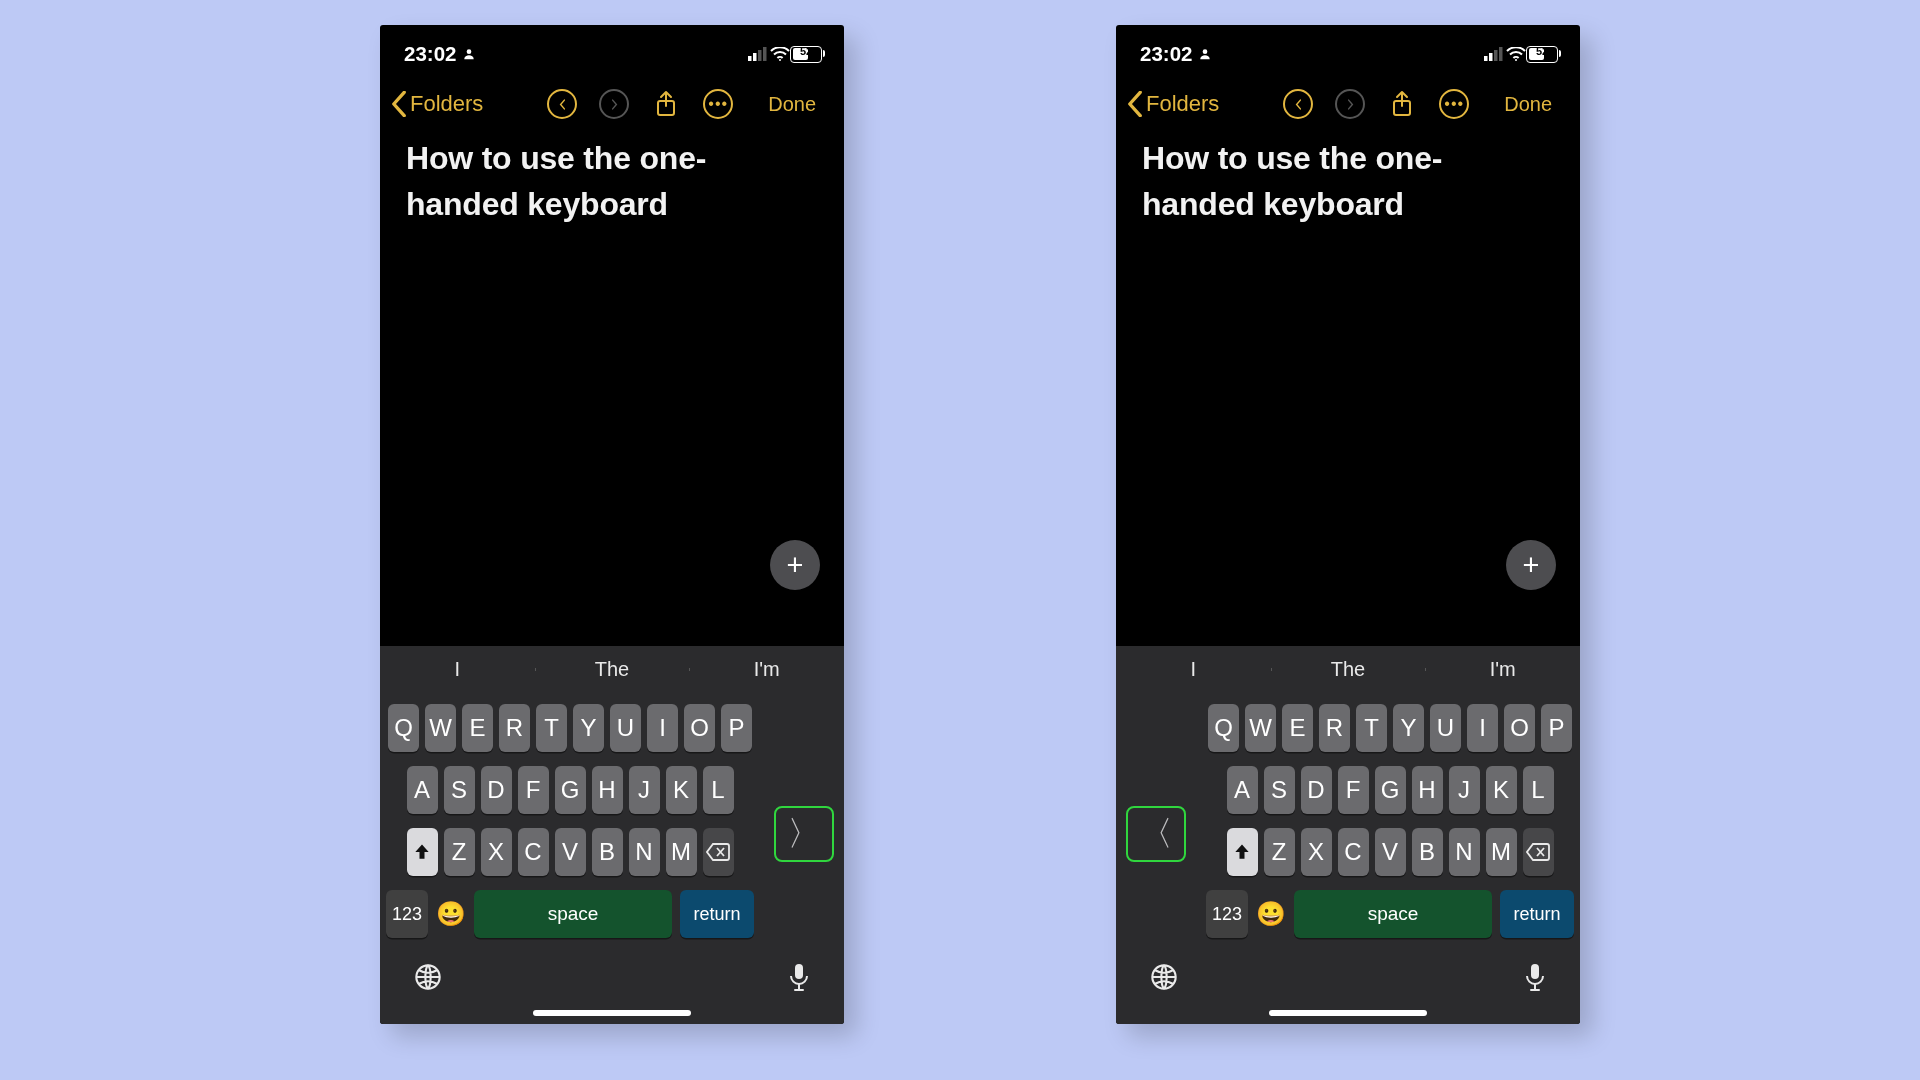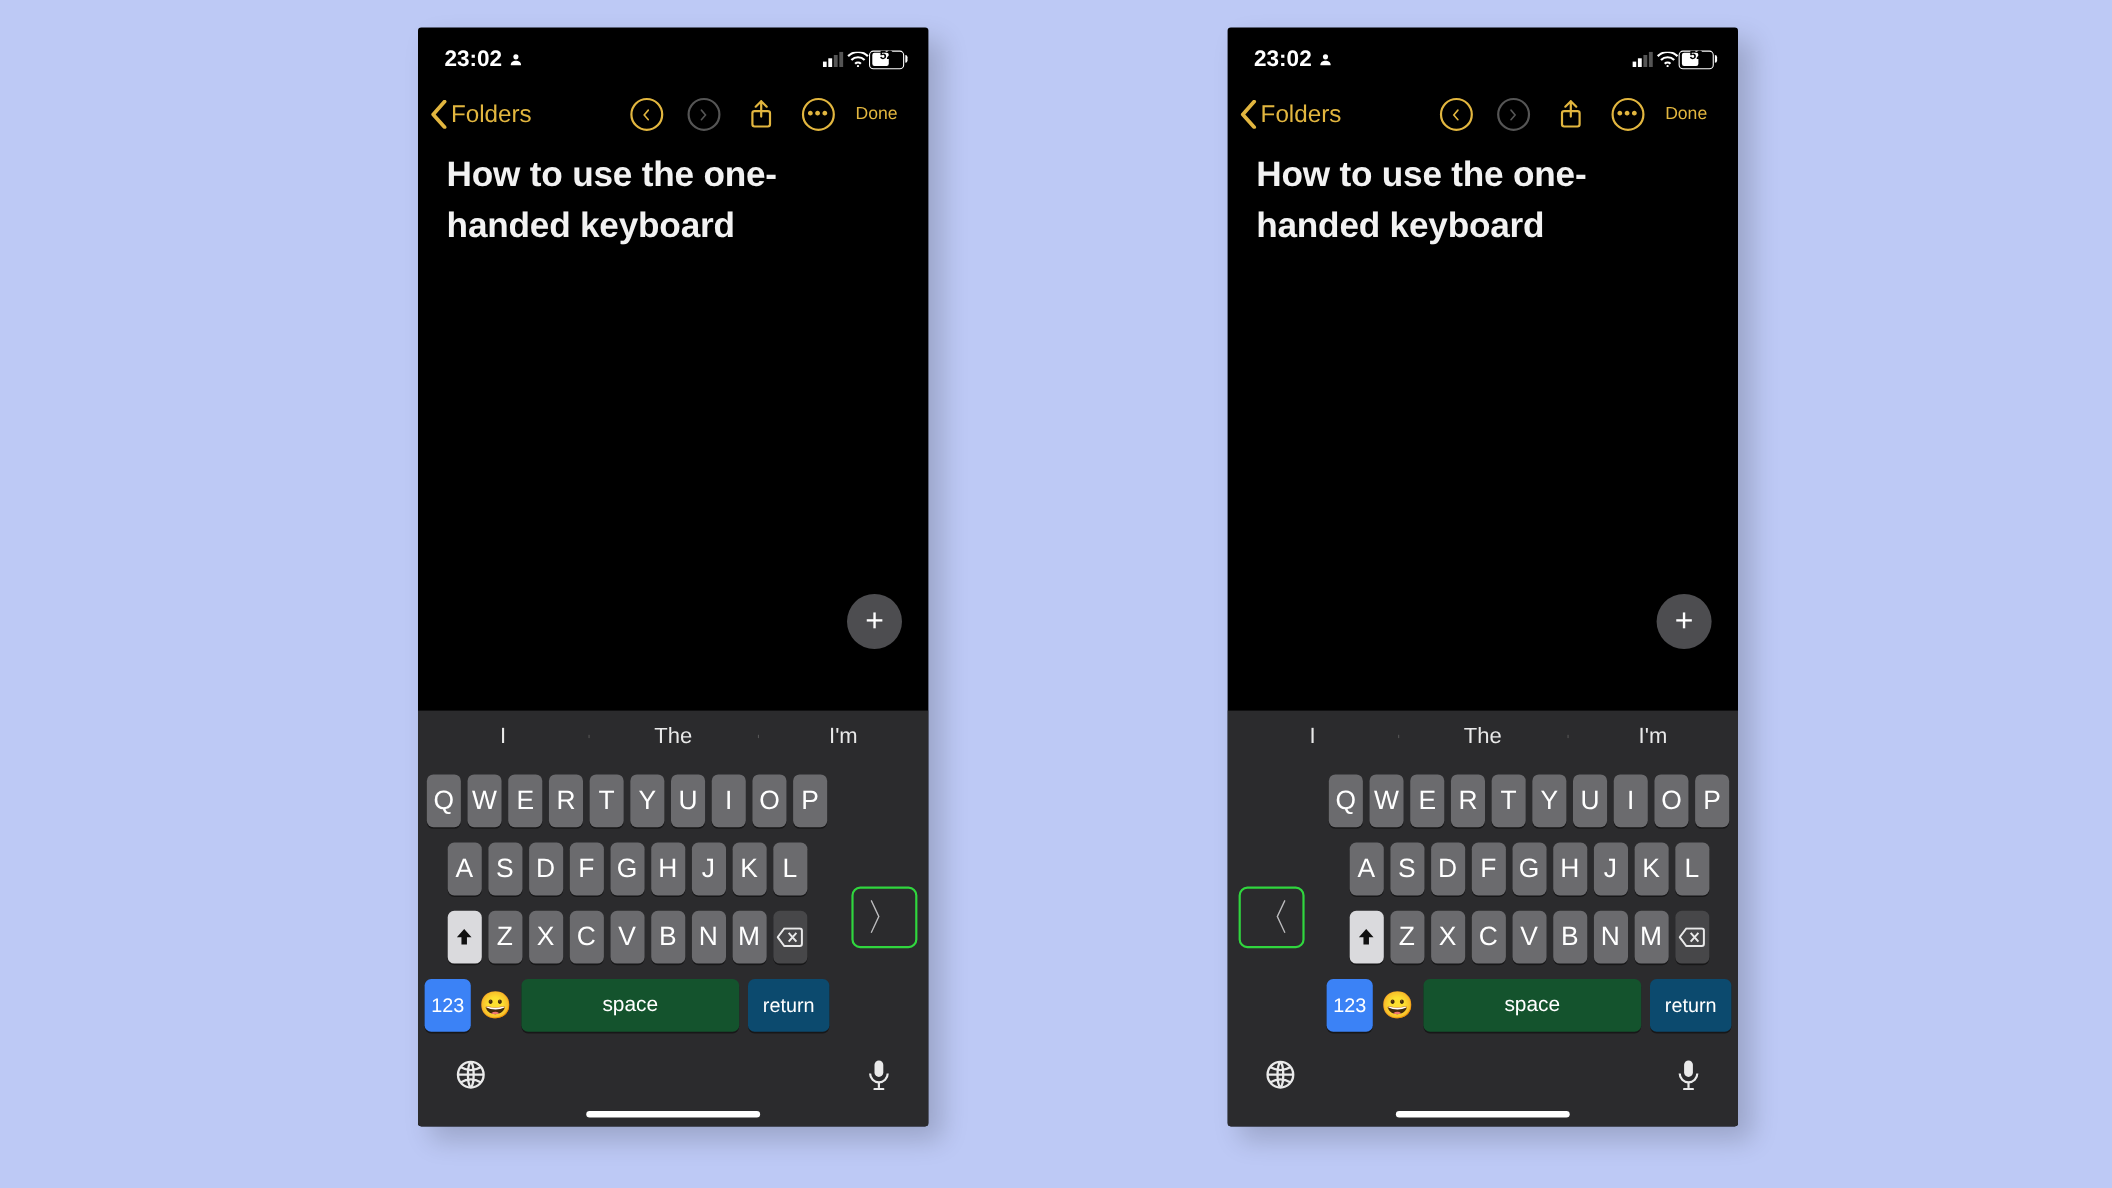--- a/index.html
+++ b/index.html
@@ -17,21 +17,21 @@
   .bat .fill{position:absolute;left:1.5px;top:1.5px;bottom:1.5px;width:15px;background:#fff;border-radius:2px}
   .bat .num{position:absolute;left:0;right:0;top:-1.2px;font-size:11px;font-weight:700;color:#000;text-align:center}
   .person{font-size:15px}
 
   
   .toolbar{display:flex;align-items:center;height:42px;padding:12px 28px 6px 10px;color:#e2b63f}
   .back{display:flex;align-items:center;font-size:22px;gap:-2px}
   .back svg{width:18px;height:26px;margin-right:2px}
   .spacer{flex:1}
   .tbtn{width:32px;height:32px;display:flex;align-items:center;justify-content:center;margin:0 10px}
-  .done{font-size:16px;font-weight:500;margin-left:8px}
+  .done{font-size:20px;font-weight:500;margin-left:24px}
   .tcirc{border:2px solid #e2b63f;border-radius:50%;width:26px;height:26px;display:flex;align-items:center;justify-content:center}
   .tcirc.dis{border-color:#555}
   .tcirc svg{width:15px;height:15px}
   .ellip{border:2px solid #e2b63f;border-radius:50%;width:26px;height:26px;display:flex;align-items:center;justify-content:center;font-size:16px;letter-spacing:1px}
 
   
   .note{padding:4px 26px;font-size:32px;font-weight:700;line-height:1.45;color:#f2f2f2;letter-spacing:-.2px}
 
   
   .plusbtn{position:absolute;bottom:434px;width:50px;height:50px;border-radius:50%;background:#4d4d50;color:#fff;display:flex;align-items:center;justify-content:center;font-size:29px;font-weight:300}
@@ -48,21 +48,21 @@
   .left .keys{left:6px;width:368px}
   .right .keys{right:6px;width:368px}
   .krow{display:flex;gap:6px;justify-content:center}
   .key{background:#6b6b6e;color:#fff;border-radius:6px;display:flex;align-items:center;justify-content:center;font-size:24px;height:48px;box-shadow:0 1.5px 0 rgba(0,0,0,.45)}
   .krow.r1 .key,.krow.r2 .key{width:31px}
   .krow.r3 .key{width:31px}
   .key.shift,.key.back{background:#dadadd;color:#111;width:40px}
   .left .key.shift{background:#dadadd}
   .right .key.shift{background:#dadadd}
   .key.del{background:#474749;width:40px}
-  .key.mode{background:#3b82f6;width:42px;font-size:18px}
+  .key.mode{background:#404040;width:42px;font-size:18px}
   .key.emoji{background:transparent;width:30px;font-size:24px;box-shadow:none}
   .key.space{background:#14532d;flex:1;font-size:19px}
   .key.return{background:#0c4a6e;width:74px;font-size:18px}
   .krow.r4{gap:8px}
   .krow.r4 .key{height:48px}
 
   
   .expand{position:absolute;width:56px;height:52px;border:2.5px solid #30d63e;border-radius:8px;display:flex;align-items:center;justify-content:center;color:#bdbdbf;font-size:34px;background:transparent}
   .left .expand{right:10px;top:160px}
   .right .expand{left:10px;top:160px}

